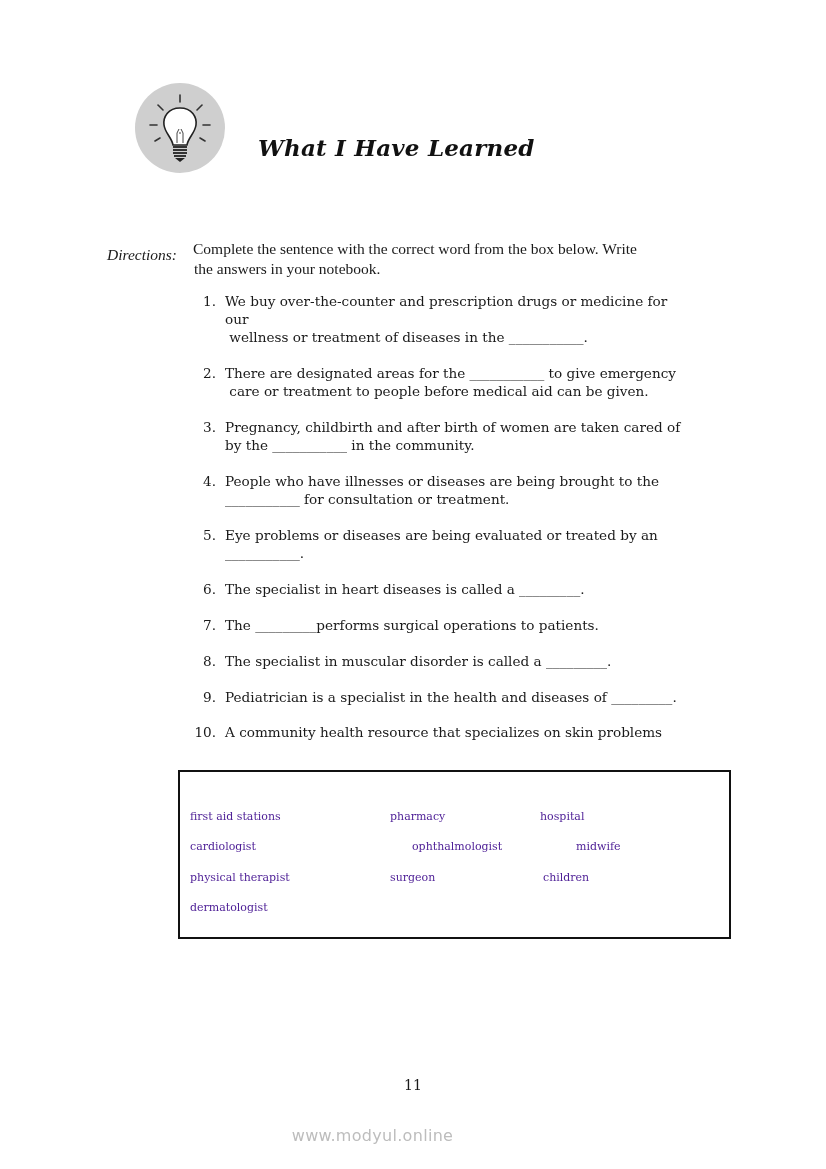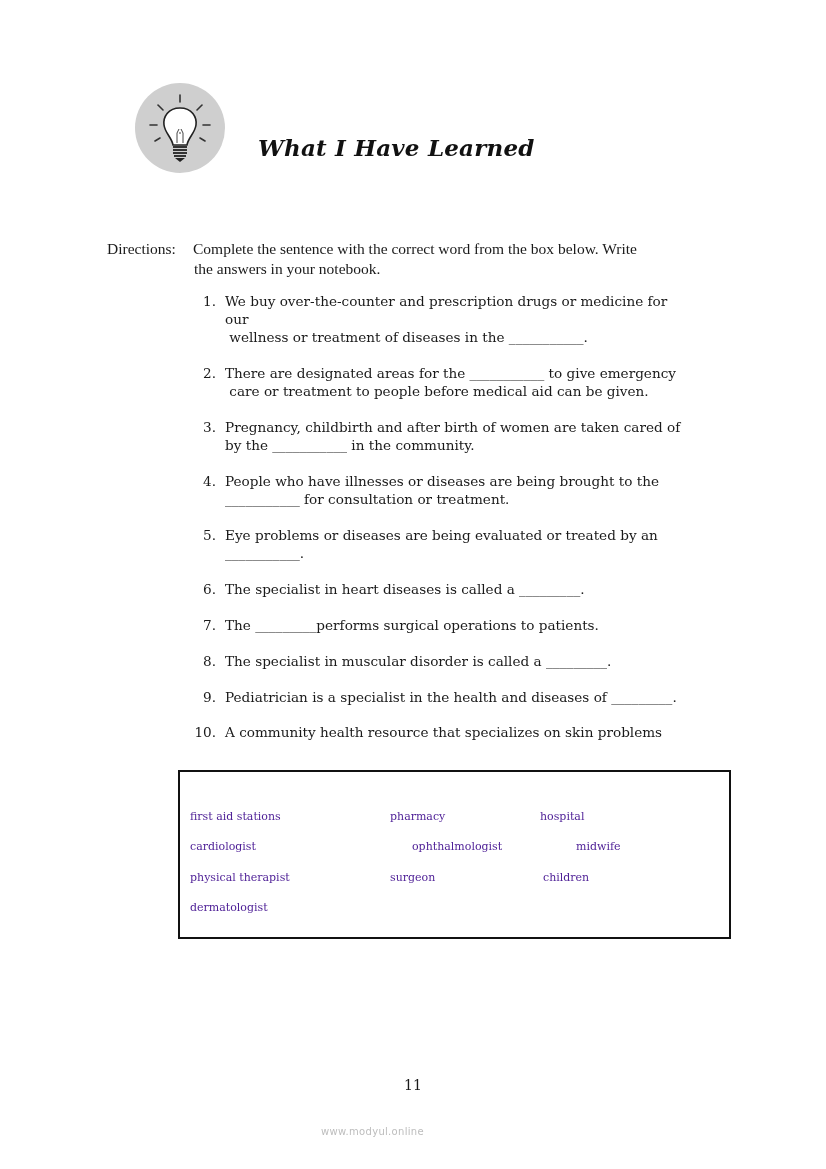--- a/index.html
+++ b/index.html
@@ -11,33 +11,33 @@
   .icon-wrap { position: absolute; left: 135px; top: 83px; width: 90px; height: 90px; }
   .title {
     position: absolute; left: 246px; top: 134px;
     font-family: "DejaVu Serif", serif; font-weight: bold; font-style: italic;
     font-size: 23px; color: #111; letter-spacing: 0.2px; margin-left: 12px;
   }
   .directions {
     position: absolute; left: 107px; top: 239px; width: 640px;
     font-family: "Liberation Serif", serif; font-size: 15.5px; line-height: 20px;
   }
-  .directions .label { position: absolute; left: 0; top: 0; }
+  .directions .label { position: absolute; left: 0; top: 6px; font-style: italic; }
   .directions .text1 { position: absolute; left: 86px; top: 0; white-space: nowrap; }
   .directions .text2 { position: absolute; left: 87px; top: 20px; white-space: nowrap; }
   .q { position: absolute; font-family: "DejaVu Serif", serif; font-size: 13.6px; line-height: 18px; color: #1a1a1a; white-space: nowrap; }
   .q .num { position: absolute; right: calc(100% + 9px); top: 0; text-align: right; }
   .q .line { display: block; }
   .wordbox {
     position: absolute; left: 178px; top: 770px; width: 549px; height: 165px;
     border: 2px solid #111;
   }
   .word { position: absolute; font-family: "DejaVu Serif", serif; font-size: 11px; white-space: nowrap; color: #4c1d95; text-align: center; }
   .page-number { position: absolute; left: 0; width: 826px; top: 1077px; text-align: center; font-family: "DejaVu Serif", serif; font-size: 14px; }
-  .watermark { position: absolute; left: 0; width: 745px; top: 1126px; text-align: center; font-family: "DejaVu Sans", sans-serif; font-size: 10px; color: #bdbdbd; letter-spacing: 0.3px; }
+  .watermark { position: absolute; left: 0; width: 745px; top: 1126px; text-align: center; font-family: "DejaVu Sans", sans-serif; font-size: 16px; color: #bdbdbd; letter-spacing: 0.3px; }
 </style>
 </head>
 <body>
 
 <div class="icon-wrap">
   <svg width="90" height="90" viewBox="0 0 90 90">
     <circle cx="45" cy="45" r="45" fill="#cfcfcf"></circle>
     <g stroke="#333" stroke-width="1.6" fill="none" stroke-linecap="round">
       <line x1="45" y1="12" x2="45" y2="19"></line>
       <line x1="23" y1="22" x2="28" y2="27"></line>

